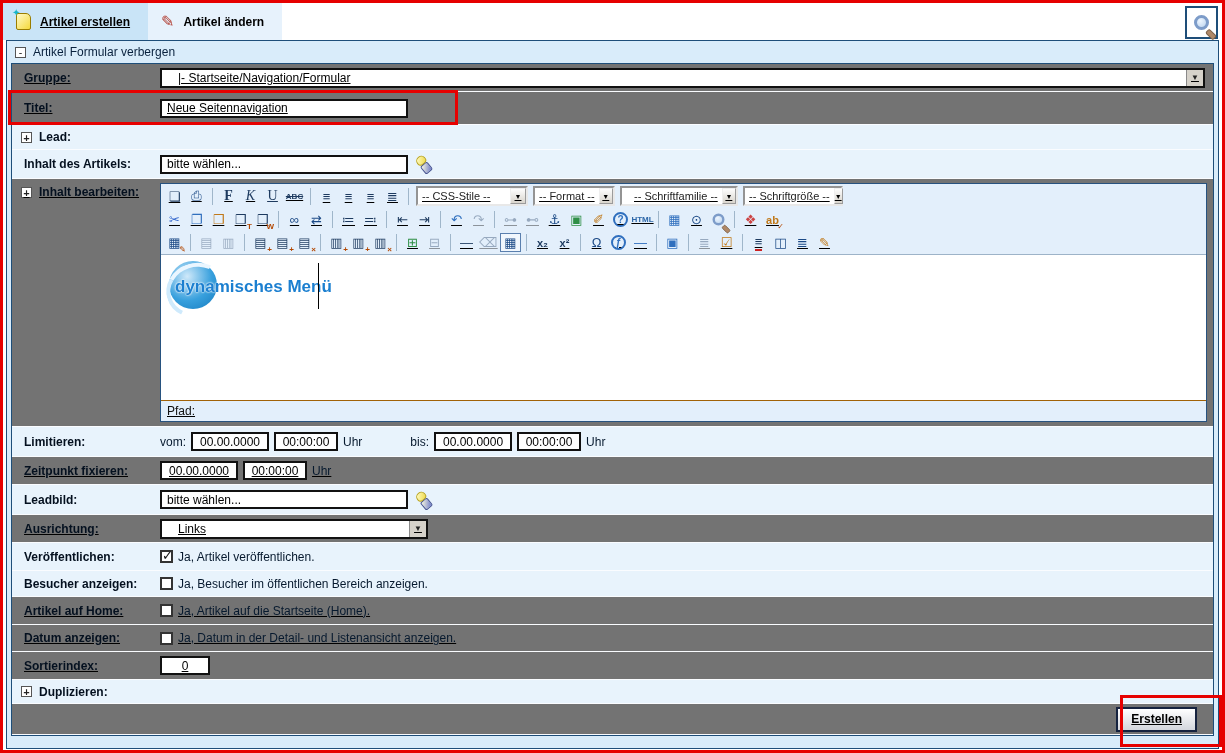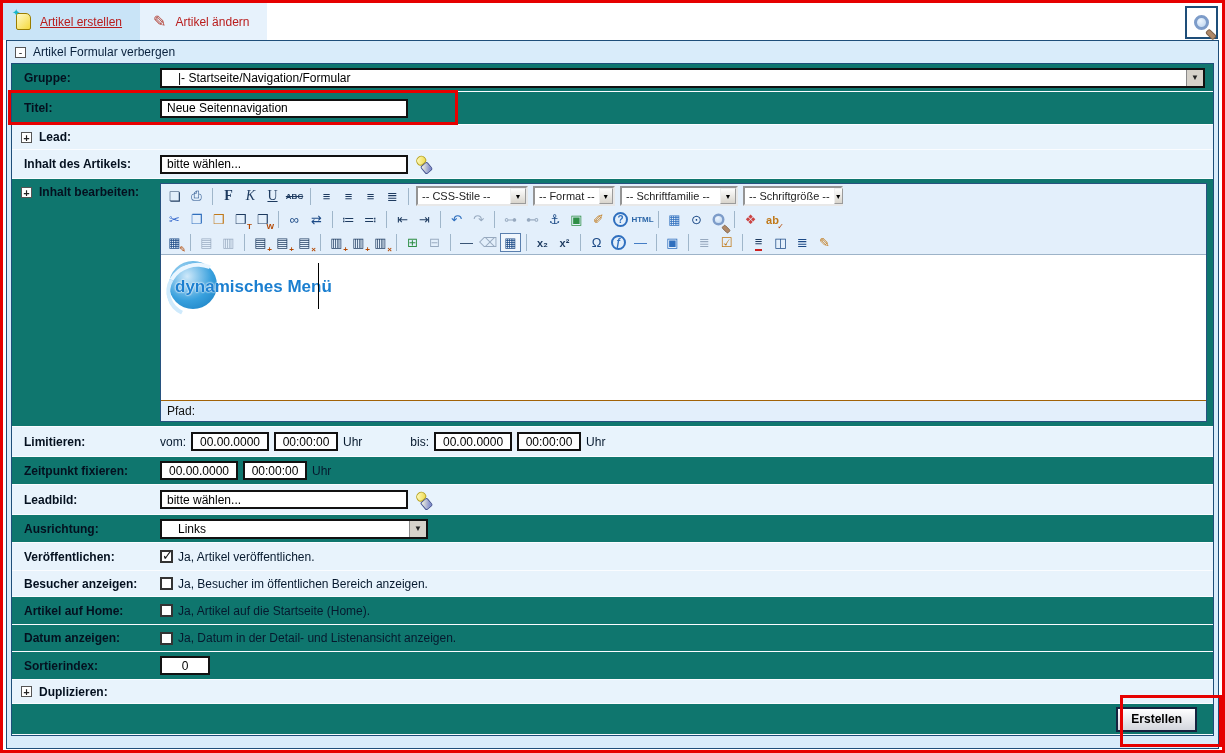--- a/index.html
+++ b/index.html
@@ -6,40 +6,40 @@
   html,body { width:1225px; height:753px; overflow:hidden; }
   body { font-family:"Liberation Sans","DejaVu Sans",sans-serif; font-size:12px; color:#000; }
 
   .screen { position:relative; width:1225px; height:753px; border:3px solid #e60000; background:#fff; }
 
   
   .topbar { height:37px; background:#fff; display:flex; align-items:stretch; }
   .tab { display:flex; align-items:center; gap:9px; padding:0 18px 0 13px; cursor:pointer; }
   .tab.active { background:#c9e4f7; }
   .tab.inactive { background:#e7f2fc; }
-  .tab .tlabel { font-weight:normal; color:#b91c1c; }
+  .tab .tlabel { font-weight:bold; color:#000000; }
   .tab.active .tlabel { text-decoration:underline; }
   .newdoc-ico { position:relative; width:15px; height:17px; background:linear-gradient(135deg,#fff9c8,#f4d93b); border:1px solid #9a7d00; border-radius:2px 5px 2px 2px; }
   .newdoc-ico::before { content:"✦"; position:absolute; left:-5px; top:-7px; font-size:10px; color:#16b6c9; }
   .pencil-ico { font-size:16px; color:#b03a2e; line-height:1; }
 
   .mag-btn { position:absolute; right:4px; top:3px; width:33px; height:33px; background:#fff; border:2px solid #1e4e79; display:flex; align-items:center; justify-content:center; cursor:pointer; }
   .magicon { position:relative; width:15px; height:15px; border:3px solid #7d9cc9; border-radius:50%; background:radial-gradient(circle at 35% 30%,#eef6ff,#bcd4ee); }
   .magicon::after { content:""; position:absolute; width:4px; height:9px; background:#b08968; border:1px solid #7a5c42; left:11px; top:11px; transform:rotate(-45deg); border-radius:2px; }
   .magicon.small { transform:scale(.8); }
 
   
   .outer { margin:0 3px; height:709px; border:1px solid #1e4e79; background:#d9ecfa; }
   .panel-header { height:22px; display:flex; align-items:center; gap:7px; padding-left:8px; color:#09213d; }
   .boxtoggle { width:11px; height:11px; border:1px solid #555; background:#fff; font-size:10px; line-height:9px; text-align:center; font-family:"DejaVu Sans Mono",monospace; color:#222; cursor:pointer; }
 
   .formpanel { margin:0 4px; border:1px solid #1e4e79; background:#fff; }
 
   .row { display:flex; align-items:center; border-bottom:1px solid #fafcff; padding:2px 0; }
-  .row.blue { background:#0f766e; }
+  .row.blue { background:#737373;text-decoration:underline; }
   .row.light { background:#e8f3fc; }
   .lbl { flex:0 0 148px; padding-left:12px; font-weight:bold; color:#04101f; }
   .lbl.withplus { display:flex; align-items:center; gap:7px; padding-left:9px; }
 
   .tin { border:2px solid #111; background:#fff; height:19px; font:12px "Liberation Sans",sans-serif; padding:1px 5px; }
   .fakesel { border:2px solid #111; background:#fff; height:20px; display:flex; align-items:center; justify-content:space-between; cursor:pointer; }
   .fakesel .seltext { padding-left:16px; white-space:nowrap; overflow:hidden; }
   .fakesel .arrow { width:17px; align-self:stretch; background:#d6d2ca; border-left:1px solid #8a8a8a; display:flex; align-items:center; justify-content:center; font-size:8px; color:#222; }
 
   .flash-ico { width:16px; height:16px; margin-left:7px; position:relative; cursor:pointer; }
@@ -192,21 +192,21 @@
                 <span class="tbsep"></span>
                 <span class="tbsel" style="width: 112px;">
                   <span class="seltext" style="flex: 1 1 0%;">-- CSS-Stile --</span>
                   <span class="arrow">▼</span>
                 </span>
                 <span class="tbsel" style="width: 82px;">
                   <span class="seltext" style="flex: 1 1 0%;">-- Format --</span>
                   <span class="arrow">▼</span>
                 </span>
                 <span class="tbsel" style="width: 118px;">
-                  <span class="seltext" style="flex: 1 1 0%;">-- Schriftfamilie --</span>
+                  <span class="seltext" style="flex: 1 1 0%; margin-left: 8px;">-- Schriftfamilie --</span>
                   <span class="arrow">▼</span>
                 </span>
                 <span class="tbsel" style="width: 100px;">
                   <span class="seltext" style="flex: 1 1 0%;">-- Schriftgröße --</span>
                   <span class="arrow">▼</span>
                 </span>
               </div>
             <div class="tb-row">
                 <span class="tb cblue">
                   <span class="g">✂</span>

